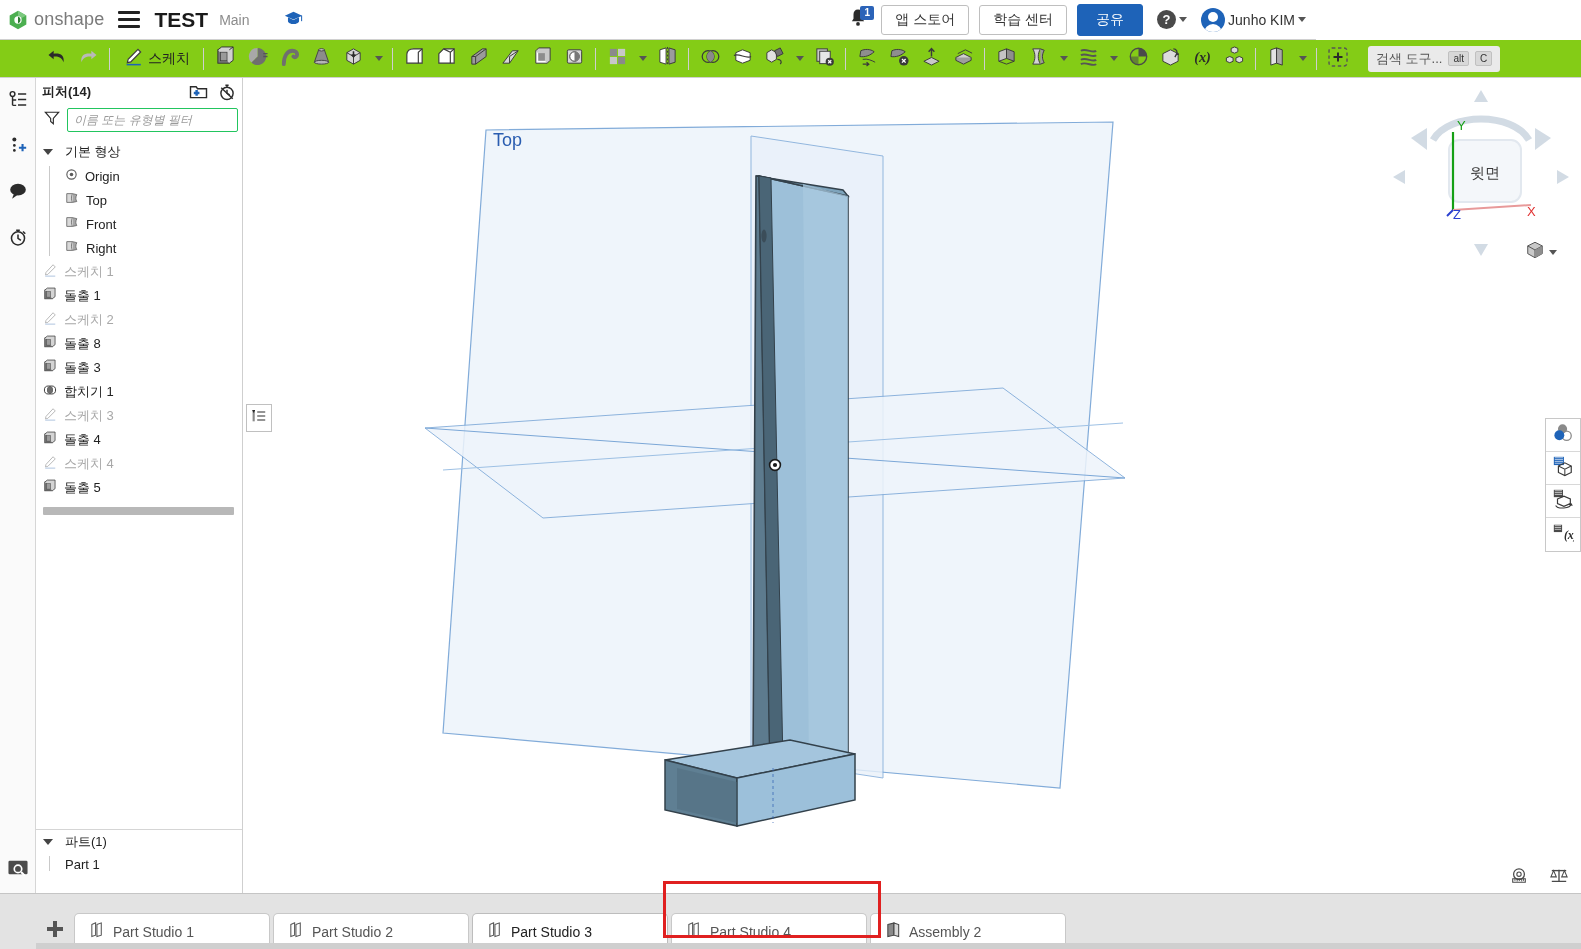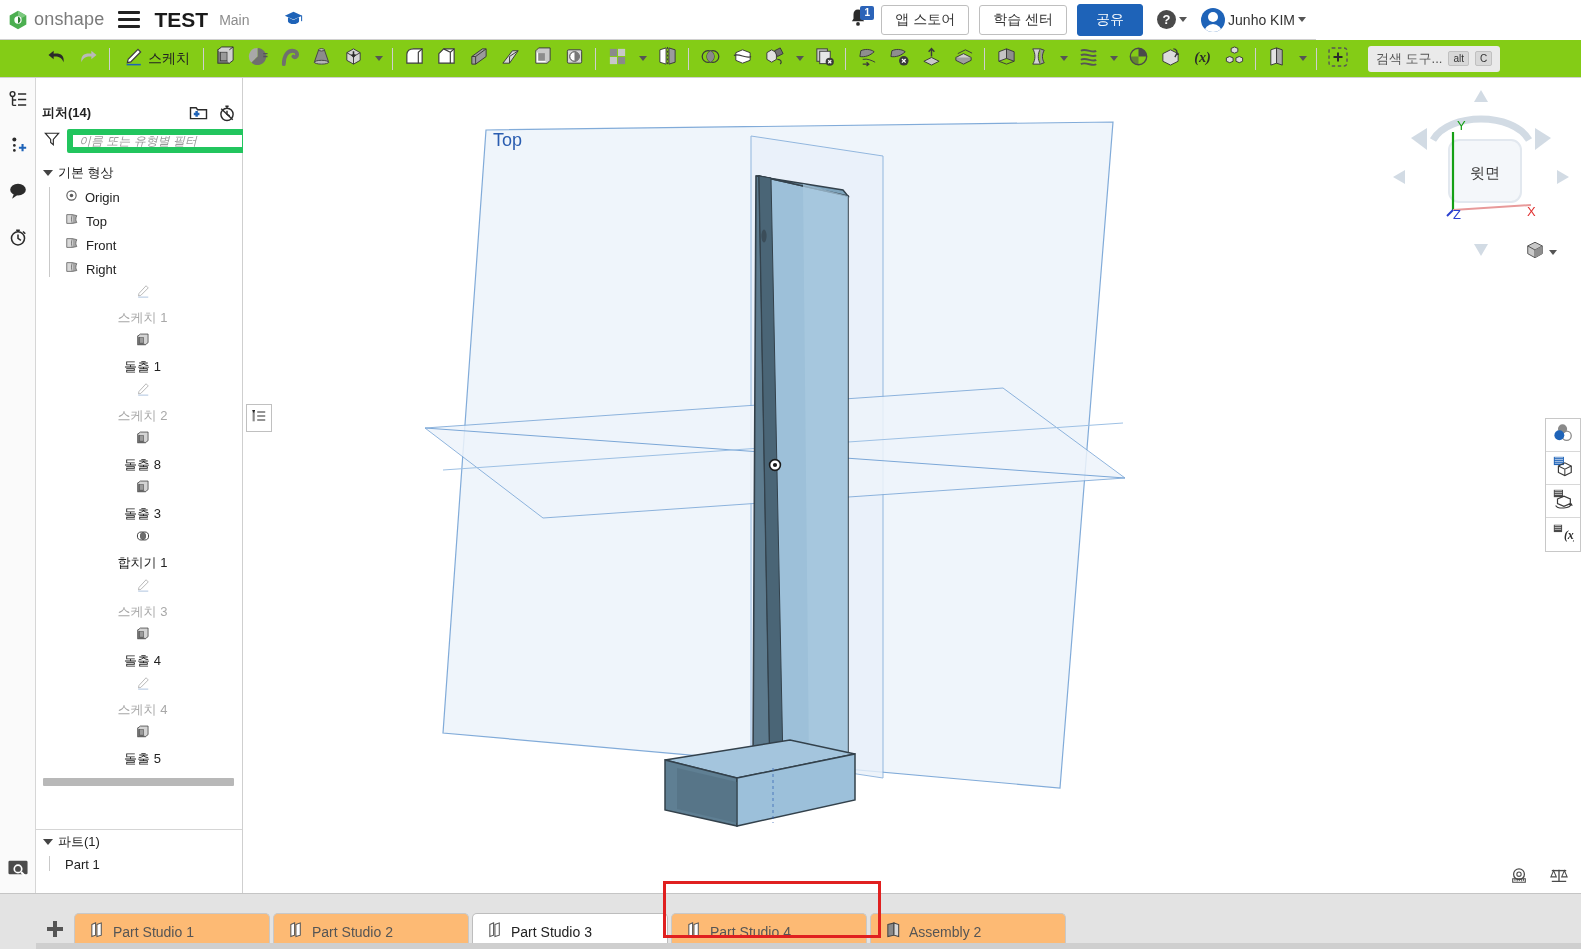--- a/index.html
+++ b/index.html
@@ -78,43 +78,43 @@
   .rail-item { width:36px;height:46px;display:flex;align-items:center;justify-content:center;cursor:pointer;}
   .rail-bottom { position:absolute; left:0; bottom:0; width:36px;height:46px;display:flex;align-items:center;justify-content:center;cursor:pointer;}
 
   
   .panel {
     position:absolute; left:36px; top:78px; width:207px; height:815px;
     background:#fff; border-right:1px solid #cfcfcf;
     display:flex; flex-direction:column;
   }
   .panel-head {
-    height:28px; display:flex; align-items:center; padding:0 6px 0 6px; gap:15px;margin-top:21px;
+    height:28px; display:flex; align-items:center; padding:0 6px 0 6px; gap:15px;
   }
   .panel-title { font-size:13px; font-weight:bold; color:#222; }
   .panel-head-icons { margin-left:auto; display:flex; gap:10px; align-items:center;}
   .panel-icon { cursor:pointer; display:flex; align-items:center;}
   .filter-row { display:flex; align-items:center; gap:7px; padding:2px 6px 6px 8px; }
   .filter-input {
-    flex:1; height:24px; border:6px solid #22c55e; border-radius:2px;
+    flex:1; height:24px; border:1px solid #22c55e; border-radius:2px;
     font-size:12px; padding:0 6px; color:#333; font-style:italic;
     font-family:"Liberation Sans",sans-serif;
   }
   .filter-input::placeholder { color:#9a9a9a; font-style:italic; }
   .tree { flex:1; overflow:hidden; padding-top:2px; }
-  .tree-group { display:flex; align-items:center; gap:5px; padding:3px 0 3px 7px; cursor:pointer;}
+  .tree-group { display:flex; align-items:center; gap:12px; padding:3px 0 3px 7px; cursor:pointer;}
   .tree-group .gtext { font-size:13px; color:#222; }
   .chev { width:0;height:0;border-left:5px solid transparent;border-right:5px solid transparent;border-top:6px solid #444; }
   .tree-children { position:relative; margin-left:13px; padding-left:0; }
   .tree-children::before {
     content:""; position:absolute; left:0; top:2px; bottom:4px; width:1px; background:#c9c9c9;
   }
   .tree-item { display:flex; align-items:center; gap:7px; padding:3px 0 3px 16px; cursor:pointer; }
   .tree-item .itext { font-size:13px; color:#222; white-space:nowrap; }
-  .tree-row { display:flex; align-items:center; gap:7px; padding:3px 0 3px 7px; cursor:pointer;flex-direction:column;}
+  .tree-row { display:flex; align-items:center; gap:7px; padding:3px 0 3px 7px; cursor:pointer;}
   .tree-row .itext { font-size:13px; color:#222; }
   .tree-row.dim .itext { color:#a8a8a8; }
   .rollback {
     margin:7px 8px 0 7px; height:8px; background:#b8b8b8; border-radius:1px; cursor:pointer;
   }
   .panel-div { border-top:1px solid #d5d5d5; margin-top:auto; }
   .parts-sec { padding-bottom:18px; }
 
   
   .viewport {
@@ -150,21 +150,21 @@
     position:absolute; left:0; bottom:0; width:1581px; height:56px;
     background:#e3e3e3; border-top:1px solid #c5c5c5;
   }
   .tabbar-inner { position:absolute; left:36px; bottom:0; height:40px; display:flex; align-items:flex-end; }
   .add-tab { width:38px;height:40px; display:flex;align-items:center;justify-content:center; cursor:pointer; }
   .plus { position:relative; width:16px;height:16px; }
   .plus::before,.plus::after { content:""; position:absolute; background:#555; }
   .plus::before { left:0; top:6px; width:16px; height:4px; }
   .plus::after { top:0; left:6px; height:16px; width:4px; }
   .tab {
-    height:36px; min-width:196px; background:#fdba74; border:1px solid #c8c8c8; border-bottom:none;
+    height:36px; min-width:196px; background:#ffffff; border:1px solid #c8c8c8; border-bottom:none;
     border-radius:5px 5px 0 0; margin-right:3px;
     display:flex; align-items:center; gap:7px; padding:0 14px; cursor:pointer;
   }
   .tab .tlabel { font-size:14px; color:#555; white-space:nowrap; }
   .tab.active { background:#ffffff; border-color:#bdbdbd; }
   .tab.active .tlabel { color:#222;text-align:center; }
   .tab.active::after {
     content:""; position:absolute; }
   .tab-underline { position:absolute; left:0; right:0; bottom:0; height:3px; background:#1e63b8; }
   .tab-wrap { position:relative; display:flex; }

